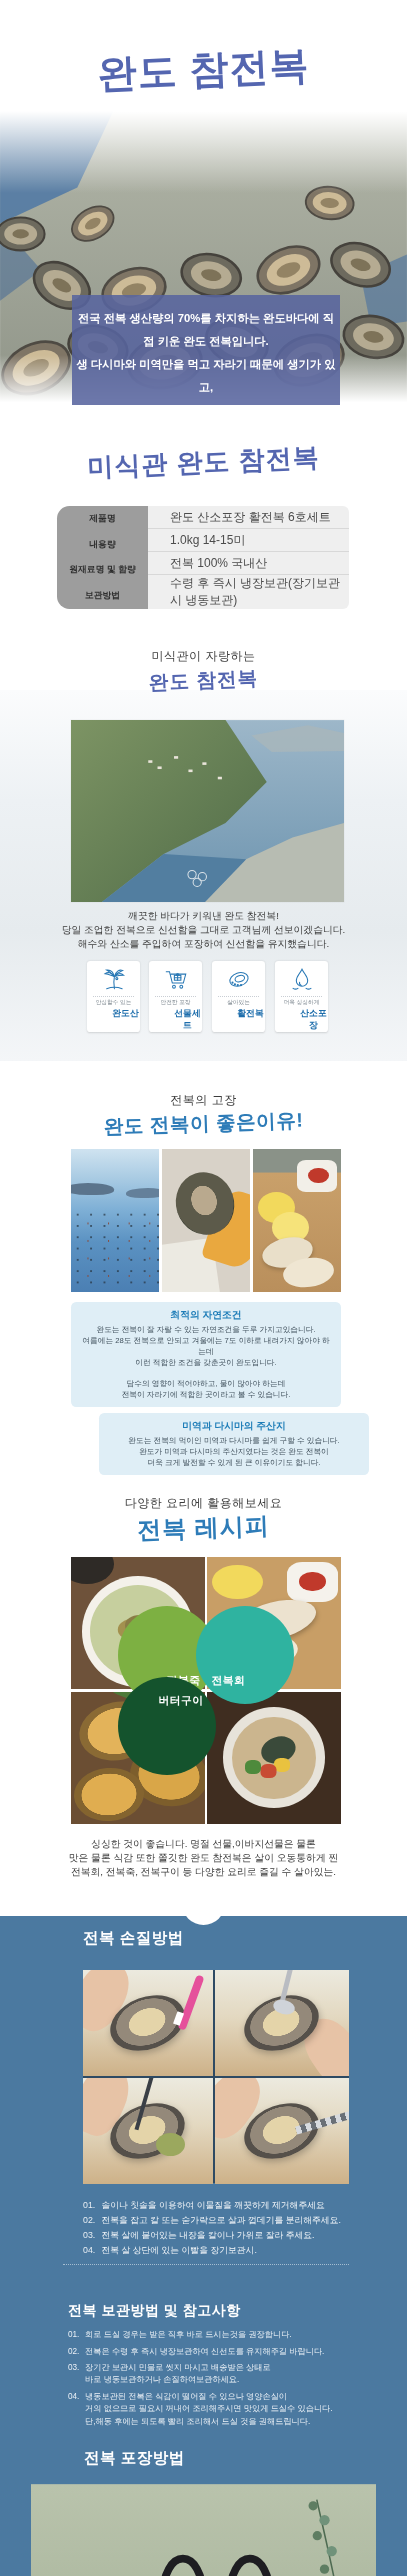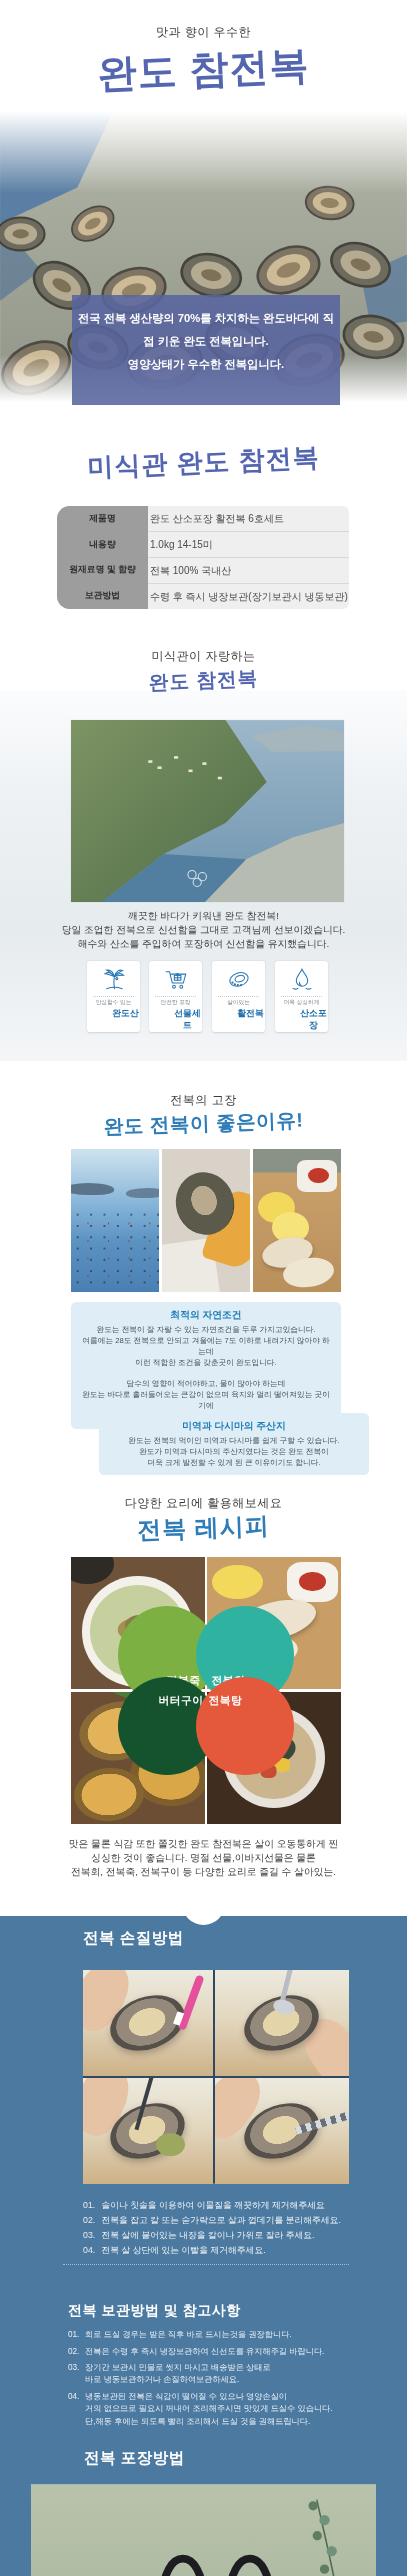--- a/index.html
+++ b/index.html
@@ -19,22 +19,22 @@
   .hero-box{left:72px;top:295px;width:268px;height:110px;z-index:3;box-sizing:border-box;
       background:rgba(88,100,158,0.88);color:#ffffff;text-align:center;
       font-size:11.3px;line-height:23px;padding-top:12.4px;font-weight:600;}
 
   
   .itable{left:57px;top:506px;width:292px;height:103px;display:flex;}
   .it-left{width:91px;background:#9d9d9d;border-radius:12.4px 0 0 12.4px;display:flex;flex-direction:column;}
   .it-label{flex:1;display:flex;align-items:center;justify-content:center;
       font-weight:bold;color:#2d2d2d;font-size:8.8px;}
   .it-right{flex:1;background:#efefef;border-radius:0 6.2px 6.2px 0;display:flex;flex-direction:column;}
-  .it-value{flex:1;display:flex;align-items:center;padding-left:2px;color:#4c4c4c;
-      font-size:10px;border-bottom:0.5px solid #d8d8d8;}
+  .it-value{flex:1;display:flex;align-items:center;padding-left:22px;color:#4c4c4c;
+      font-size:12px;border-bottom:0.5px solid #d8d8d8;}
   .it-value.last{border-bottom:none;}
 
   
   .faint-band{left:0;top:690px;width:407px;height:371px;
       background:linear-gradient(180deg,#fbfcfd 0%,#edf1f4 30%,#e6ebee 65%,#f4f6f8 100%);}
   .coast{left:71px;top:720px;width:273px;height:182px;overflow:hidden;box-shadow:0 0 0 0.5px rgba(0,0,0,0.05);}
   .desc3{font-size:9.8px;line-height:14px;color:#3c3c3c;}
   .card{top:961px;width:53px;height:71px;background:#ffffff;border-radius:3.1px;
       box-shadow:0 0.5px 2.1px rgba(0,0,0,0.14);text-align:center;position:absolute;}
   .card svg{margin-top:4.6px;}
@@ -75,21 +75,20 @@
   .step{display:flex;gap:6.2px;color:#f0f4f8;font-size:8.8px;line-height:15px;}
   .step-no{opacity:0.95;}
   .dotline{left:63px;top:2264px;width:286px;border-top:1px dotted rgba(255,255,255,0.5);}
   .st-item{display:flex;gap:5.7px;margin-bottom:4.1px;font-size:8.2px;line-height:12.4px;color:#eaf0f6;}
 </style>
 </head>
 <body>
 
 <div class="page">
 
-  <div class="abs ctr eyebrow" style="top:24px;">맛과 향이 우수한</div>
   <div class="abs ctr callig" style="top:43px;font-size:39px;z-index:3;">완도 참전복</div>
 
   <div class="abs hero">
     <svg width="407" height="309" viewBox="0 0 790 600">
       <defs>
         <linearGradient id="hg" x1="0" y1="0" x2="0" y2="1">
           <stop offset="0" stop-color="#b3b7a9"></stop>
             <stop offset="1" stop-color="#8f9488"></stop>
         </linearGradient>
         <g id="shellA">
@@ -122,20 +121,21 @@
       <use href="#shellA" transform="translate(600 505) rotate(-18) scale(1.1)"></use>
       <use href="#shellB" transform="translate(725 460) rotate(10)"></use>
     </svg>
   </div>
   <div class="abs hero-fade-top"></div>
   <div class="abs hero-fade-bot"></div>
 
   <div class="abs hero-box">
     <div>전국 전복 생산량의 70%를 차지하는 완도바다에 직</div>
     <div>접 키운 완도 전복입니다.</div>
+    <div>생 다시마와 미역만을 먹고 자라기 때문에 생기가 있고,</div>
     <div>영양상태가 우수한 전복입니다.</div>
   </div>
 
   <div class="abs ctr callig" style="top:445px;font-size:26px;">미식관 완도 참전복</div>
 
   <div class="abs itable">
     <div class="it-left">
       <div class="it-label">제품명</div>
       <div class="it-label">내용량</div>
       <div class="it-label">원재료명 및 함량</div>
@@ -265,21 +265,20 @@
     <div style="position:absolute;left:34%;top:76%;width:58%;height:20%;background:#efe6d2;border-radius:50%;transform:rotate(-8deg);"></div>
   </div>
 
   <div class="abs rbox" style="top:1302px;">
     <div class="rbox-title">최적의 자연조건</div>
     <div class="bx-line">완도는 전복이 잘 자랄 수 있는 자연조건을 두루 가지고있습니다.</div>
     <div class="bx-line">여름에는 28도 전복으로 안되고 겨울에는 7도 이하로 내려가지 않아야 하는데</div>
     <div class="bx-line">이런 적합한 조건을 갖춘곳이 완도입니다.</div>
     <div class="bx-line"></div>
     <div class="bx-line">담수의 영향이 적어야하고, 물이 많아야 하는데</div>
-    <div class="bx-line">완도는 바다로 흘러들어오는 큰강이 없으며 육지와 멀리 떨어져있는 곳이기에</div>
     <div class="bx-line">전복이 자라기에 적합한 곳이라고 볼 수 있습니다.</div>
   </div>
   <div class="abs rbox" style="top:1413px;margin-left:28px;">
     <div class="rbox-title">미역과 다시마의 주산지</div>
     <div class="bx-line">완도는 전복의 먹이인 미역과 다시마를 쉽게 구할 수 있습니다.</div>
     <div class="bx-line">완도가 미역과 다시마의 주산지였다는 것은 완도 전복이</div>
     <div class="bx-line">더욱 크게 발전할 수 있게 된 큰 이유이기도 합니다.</div>
   </div>
 
   <div class="abs ctr eyebrow" style="top:1495px;">다양한 요리에 활용해보세요</div>
@@ -314,28 +313,25 @@
 
     <div class="rcircle rc-br" style="left:47px;top:49px;background:#7db042;">
       <span>전복죽</span>
     </div>
     <div class="rcircle rc-bl" style="left:125px;top:49px;background:#2fb3a0;">
       <span>전복회</span>
     </div>
     <div class="rcircle rc-tr" style="left:47px;top:120px;background:#14532d;justify-content:flex-end;">
       <span>버터구이</span>
     </div>
-    <div class="rcircle rc-tl" style="left:125px;top:120px;background:#e4593b;">
-      <span>전복탕</span>
-    </div>
   </div>
 
   <div class="abs ctr desc3" style="top:1837px;">
+    <div>싱싱한 것이 좋습니다. 명절 선물,이바지선물은 물론</div>
     <div>맛은 물론 식감 또한 쫄깃한 완도 참전복은 살이 오동통하게 찐</div>
-    <div>싱싱한 것이 좋습니다. 명절 선물,이바지선물은 물론</div>
     <div>전복회, 전복죽, 전복구이 등 다양한 요리로 즐길 수 살아있는.</div>
   </div>
 
   <div class="abs slate"></div>
   <div class="abs notch"></div>
 
   <div class="abs sec-title" style="left:83px;top:1928px;font-size:15.5px;">전복 손질방법</div>
 
   <div class="abs hgrid">
     <div class="hcell">
@@ -371,21 +367,21 @@
     <div class="step">
       <span class="step-no">02.</span>
       <span>전복을 잡고 칼 또는 숟가락으로 살과 껍데기를 분리해주세요.</span>
     </div>
     <div class="step">
       <span class="step-no">03.</span>
       <span>전복 살에 붙어있는 내장을 칼이나 가위로 잘라 주세요.</span>
     </div>
     <div class="step">
       <span class="step-no">04.</span>
-      <span>전복 살 상단에 있는 이빨을 제거해주세요.</span>
+      <span>전복 살 상단에 있는 이빨을 장기보관시.</span>
     </div>
   </div>
 
   <div class="abs dotline"></div>
 
   <div class="abs sec-title" style="left:68px;top:2302px;font-size:14px;">전복 보관방법 및 참고사항</div>
   <div class="abs" style="left:68px;top:2329px;width:278px;">
     <div class="st-item">
       <span>01.</span>
       <div>

